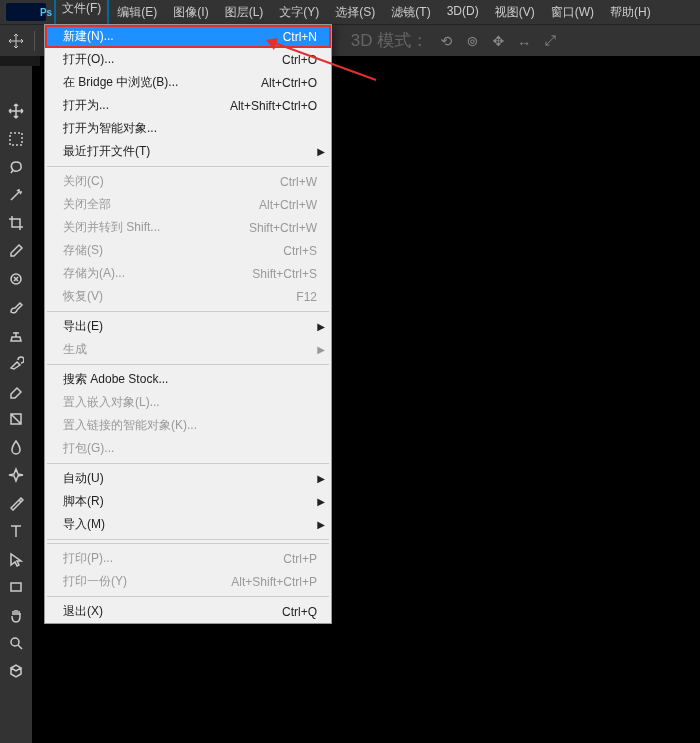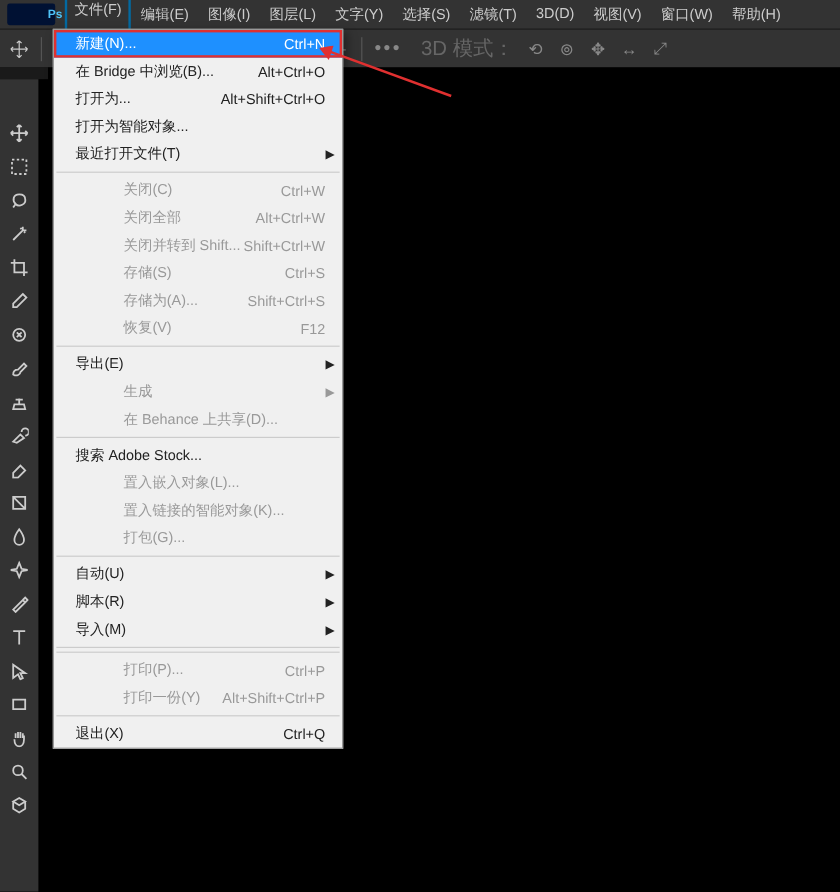--- a/index.html
+++ b/index.html
@@ -17,24 +17,24 @@
 .option-3d { color: #666; font-size: 17px; margin-left: 6px; }
 .small-grid { display: inline-grid; grid-template-columns: repeat(2,6px); gap: 1px; }
 .small-grid span { width: 6px; height: 2px; background: #888; }
 
 .dark-strip { position: absolute; top: 56px; left: 0; width: 40px; height: 10px; background: #1a1a1a; }
 
 .toolbar { position: absolute; left: 0; top: 66px; width: 32px; height: calc(743px - 66px); background: #333; display: flex; flex-direction: column; align-items: center; padding-top: 34px; gap: 7px; }
 .tool { width: 24px; height: 21px; display: flex; align-items: center; justify-content: center; color: #ccc; cursor: pointer; }
 .tool svg { width: 16px; height: 16px; stroke: #ccc; fill: none; stroke-width: 1.5; }
 
-.dropdown { position: absolute; left: 44px; top: 24px; width: 242px; background: #f0f0f0; border: 1px solid #999; box-shadow: 3px 3px 8px rgba(0,0,0,0.4); z-index: 100; }
+.dropdown { position: absolute; left: 44px; top: 24px; width: 288px; background: #f0f0f0; border: 1px solid #999; box-shadow: 3px 3px 8px rgba(0,0,0,0.4); z-index: 100; }
 .dd-item { display: flex; justify-content: space-between; align-items: center; padding: 3px 14px 3px 18px; font-size: 12px; color: #222; cursor: pointer; position: relative; }
 .dd-item.highlighted { background: #1e90ff; color: #fff; border: 2px solid #e03030; padding: 1px 12px 1px 16px; }
-.dd-item.disabled { color: #999; margin-left: 40px; }
+.dd-item.disabled { color: #999; }
 .dd-item .shortcut { font-size: 12px; }
 .dd-item .arrow { position: absolute; right: 6px; font-size: 10px; color: #222; }
 .dd-item.disabled .arrow { color: #999; }
 .dd-sep { height: 1px; background: #ccc; margin: 3px 2px; }
 
 .anno-arrow { position: absolute; z-index: 200; pointer-events: none; }
 </style>
 </head>
 <body>
 
@@ -213,20 +213,24 @@
       </svg>
     </div>
   </div>
 
 <div class="dropdown" id="dropdown">
     <div class="dd-item highlighted">
       <span>新建(N)...</span>
       <span class="shortcut">Ctrl+N</span>
     </div>
     <div class="dd-item">
+      <span>打开(O)...</span>
+      <span class="shortcut">Ctrl+O</span>
+    </div>
+    <div class="dd-item">
       <span>在 Bridge 中浏览(B)...</span>
       <span class="shortcut">Alt+Ctrl+O</span>
     </div>
     <div class="dd-item">
       <span>打开为...</span>
       <span class="shortcut">Alt+Shift+Ctrl+O</span>
     </div>
     <div class="dd-item">
       <span>打开为智能对象...</span>
     </div>
@@ -260,23 +264,20 @@
       <span class="shortcut">F12</span>
     </div>
     <div class="dd-sep"></div>
     <div class="dd-item">
       <span>导出(E)</span>
       <span class="arrow">▶</span>
     </div>
     <div class="dd-item disabled">
       <span>生成</span>
       <span class="arrow">▶</span>
-    </div>
-    <div class="dd-item disabled">
-      <span>在 Behance 上共享(D)...</span>
     </div>
     <div class="dd-sep"></div>
     <div class="dd-item">
       <span>搜索 Adobe Stock...</span>
     </div>
     <div class="dd-item disabled">
       <span>置入嵌入对象(L)...</span>
     </div>
     <div class="dd-item disabled">
       <span>置入链接的智能对象(K)...</span>

